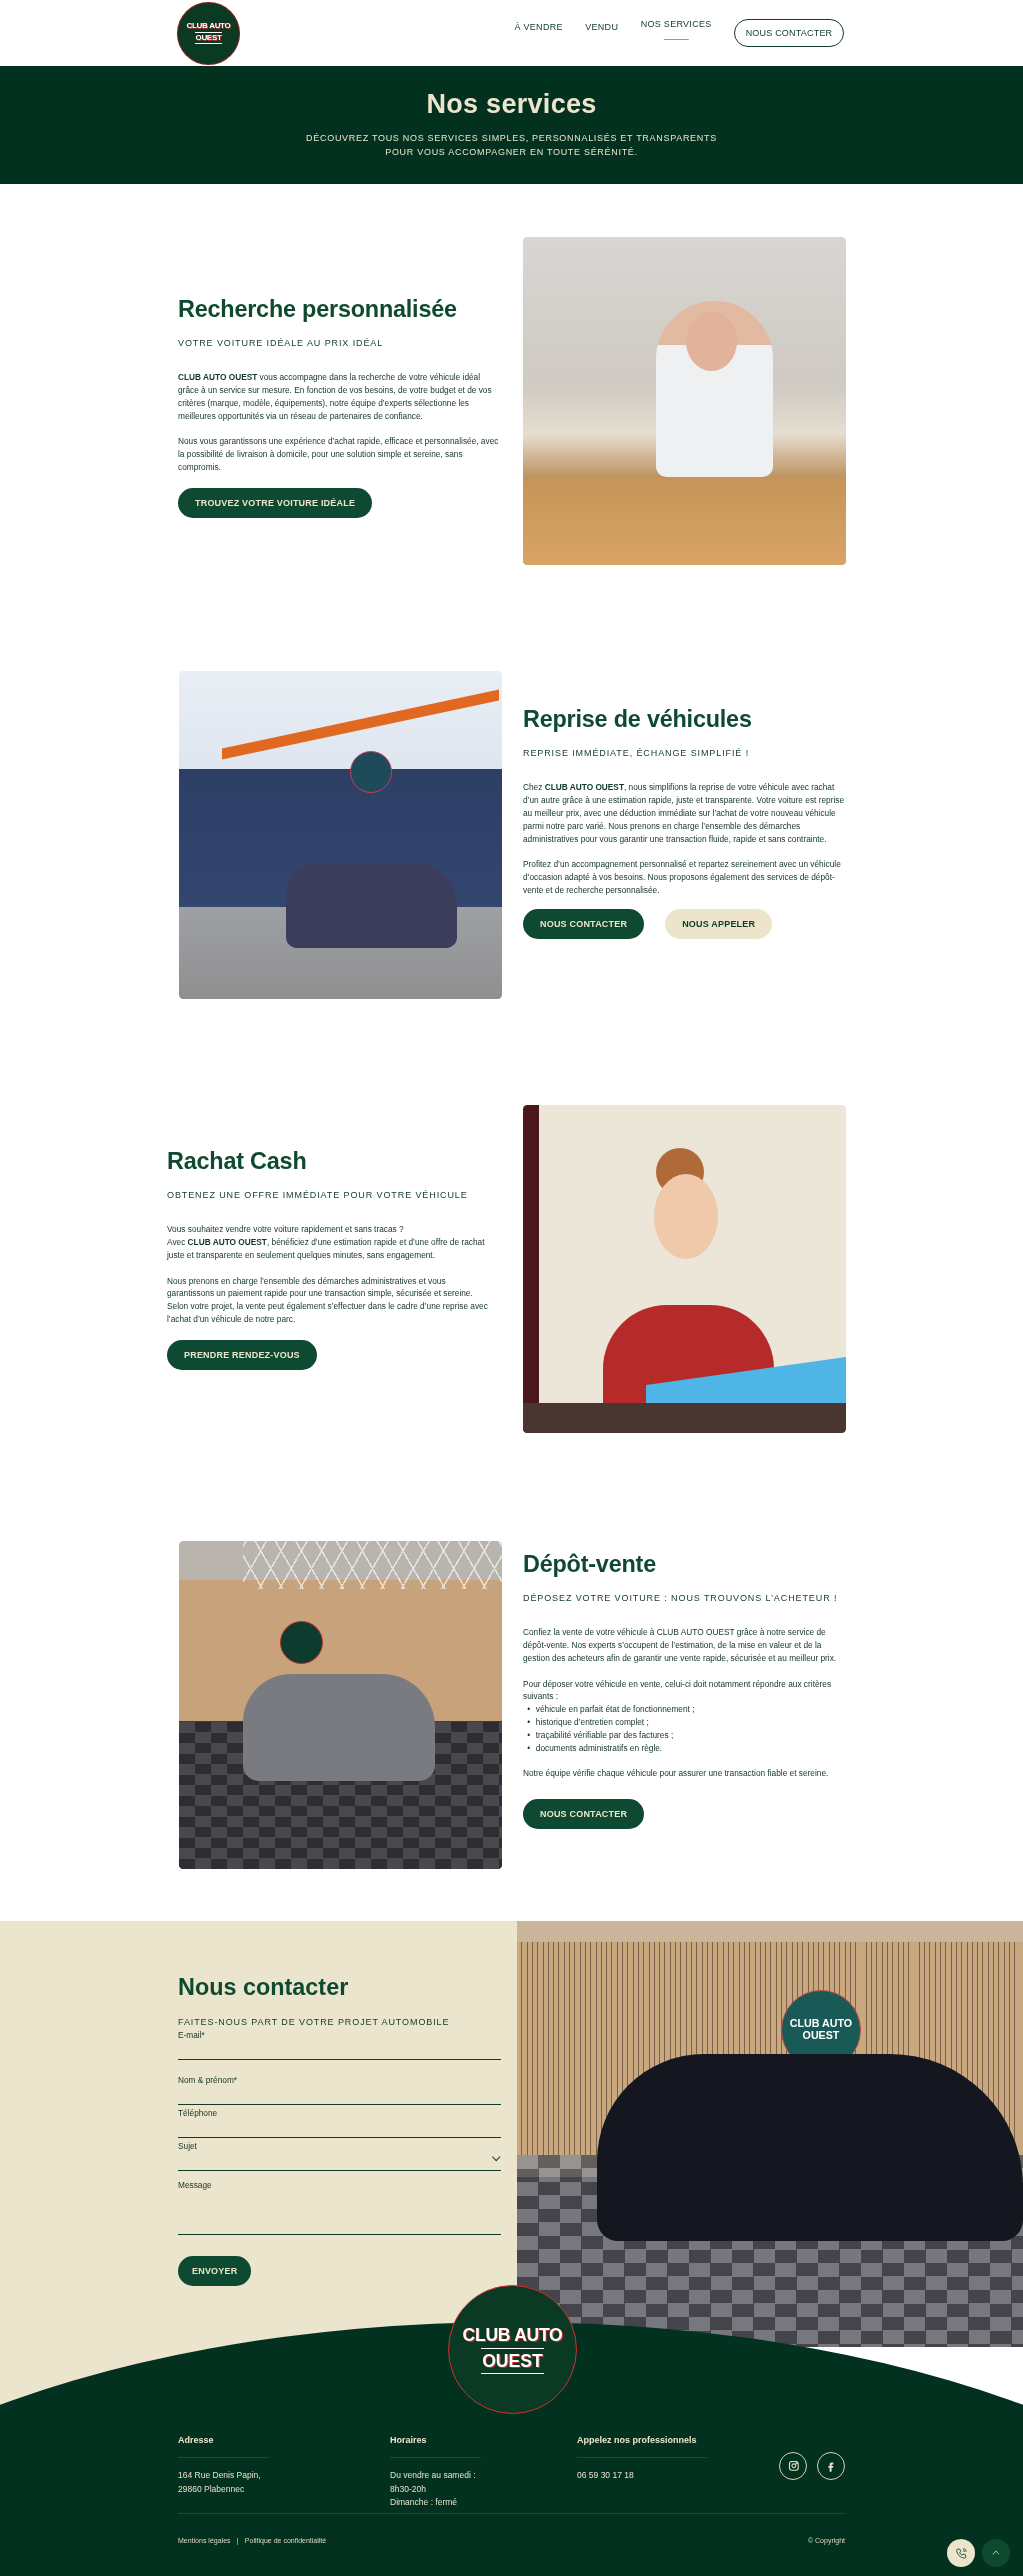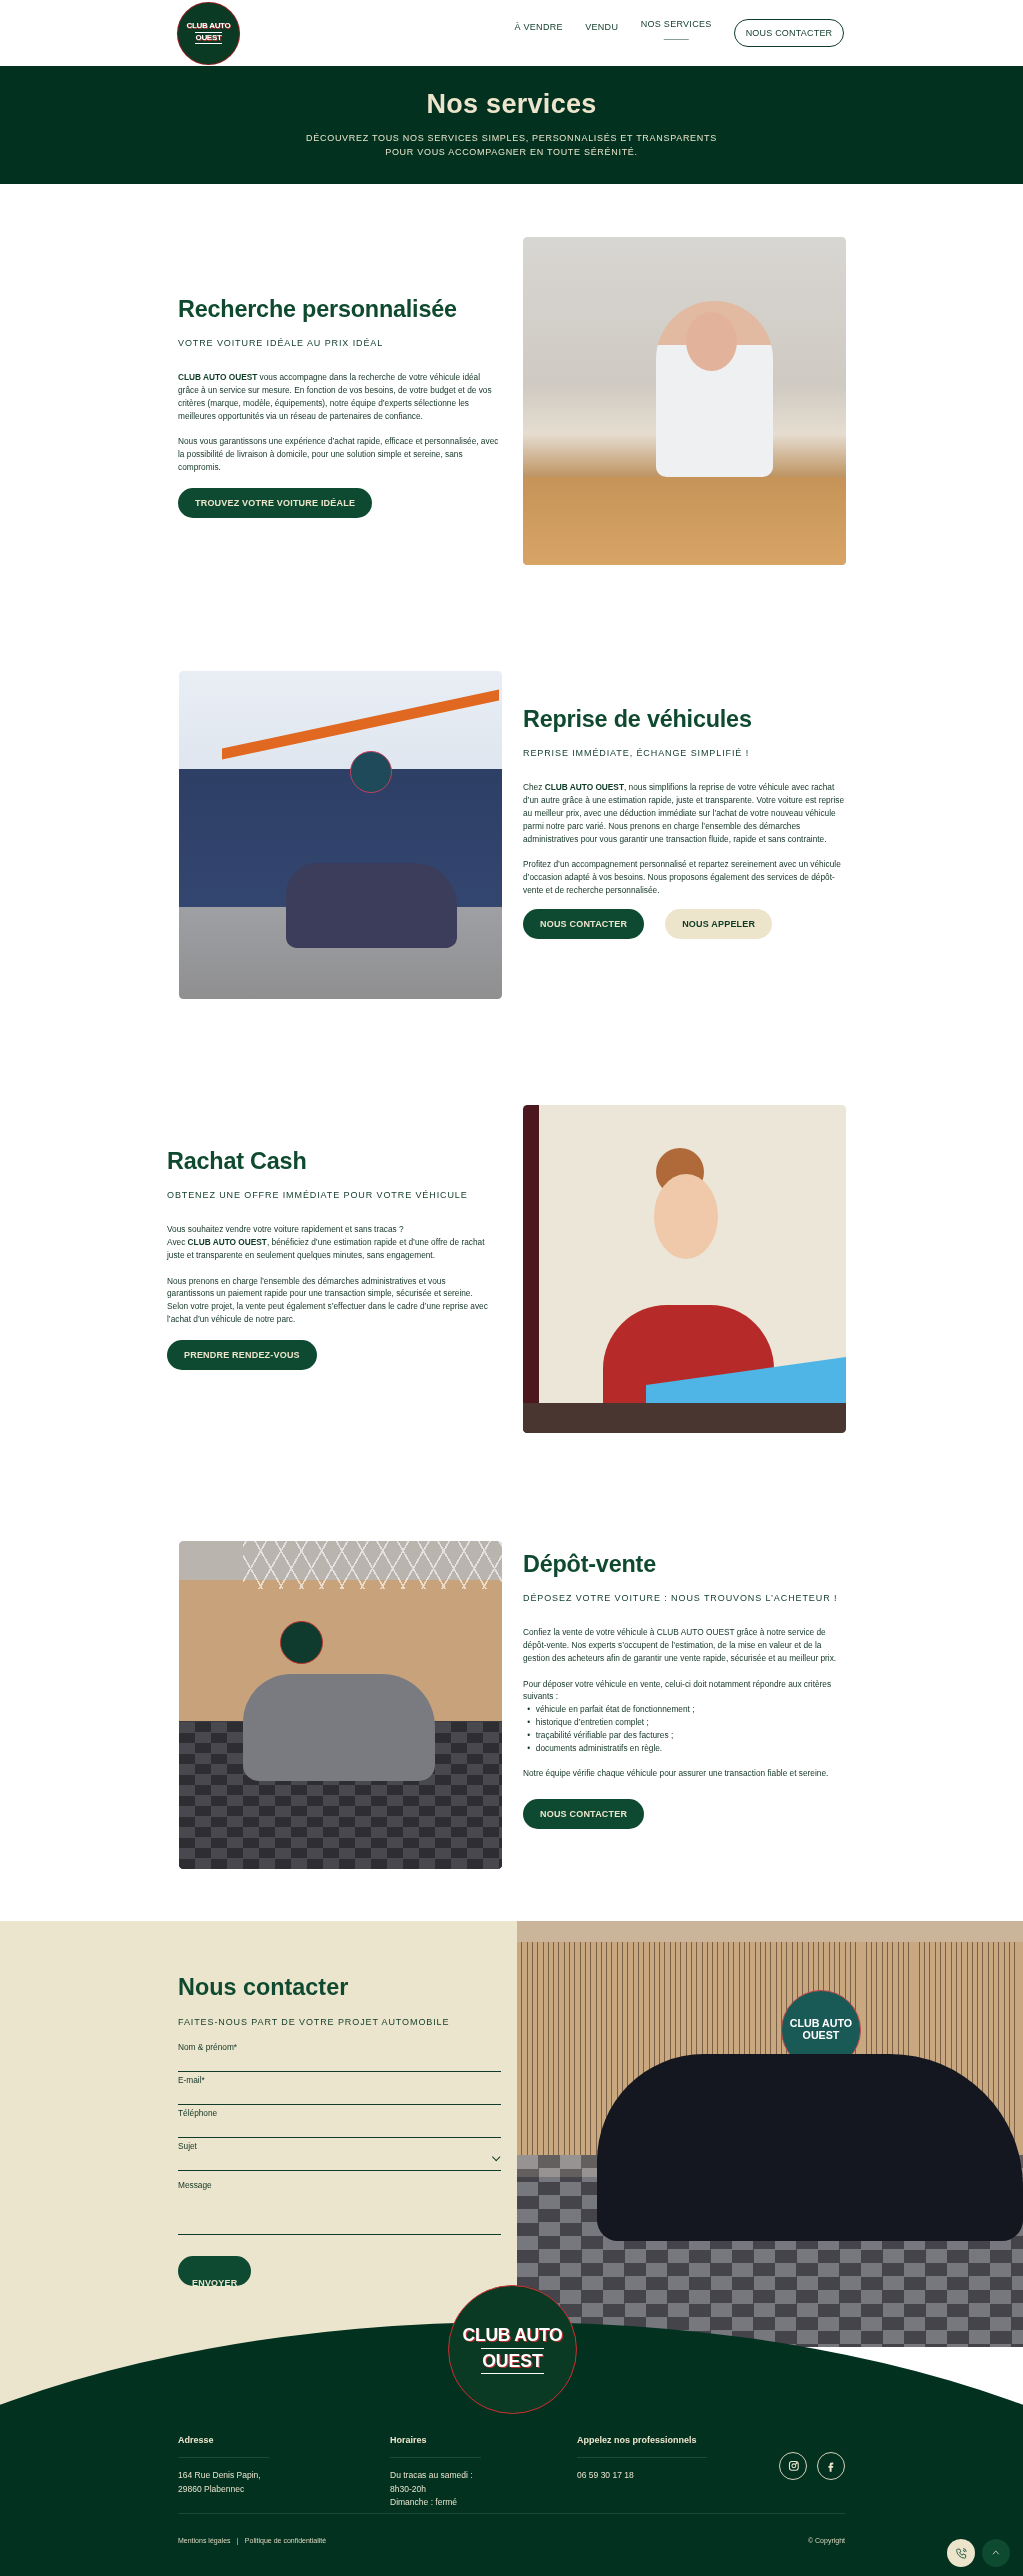--- a/index.html
+++ b/index.html
@@ -75,21 +75,21 @@
 .contact-form .sub{font-family:"Liberation Sans",sans-serif;font-size:9px;letter-spacing:0.9px;color:#0f3b28;margin-top:16px}
 .field{position:relative;border-bottom:0.8px solid #0f3b28;height:33px;margin-top:0}
 .field:first-of-type{margin-top:12.8px}
 .field input,.field select{position:absolute;left:0;bottom:0;width:100%;height:33px;border:none;background:transparent;font-family:"Liberation Sans",sans-serif;font-size:8.3px;color:#123524;padding-top:0;padding-bottom:15px;outline:none;appearance:none;-webkit-appearance:none}
 .field input::placeholder{color:#123524}
 .field .chev{position:absolute;right:2.1px;top:16px;width:6.4px;height:6.4px;border-right:0.8px solid #0f3b28;border-bottom:0.8px solid #0f3b28;transform:rotate(45deg)}
 .field.msg{height:64px}
 .field.msg textarea{position:absolute;left:0;top:9.6px;width:100%;height:53px;border:none;background:transparent;font-family:"Liberation Sans",sans-serif;font-size:8.3px;color:#123524;resize:none;outline:none}
 .field.msg textarea::placeholder{color:#123524}
 .field.msg .grip{position:absolute;right:0;bottom:1.1px;width:8.5px;height:8.5px;background:repeating-linear-gradient(135deg,transparent 0 1.6px,#0f3b28 1.6px 2.1px)}
-.send-btn{margin-top:21px;padding:12px 14px;border:none;cursor:pointer}
+.send-btn{margin-top:21px;padding:0 14px;border:none;cursor:pointer}
 
 
 .footer-wave{position:absolute;left:-277px;top:2322px;width:1577px;height:693px;border-radius:50%;background:#023120}
 .footer-bg{position:absolute;left:0;top:2419px;width:1023px;height:157px;background:#023120}
 .big-logo{position:absolute;left:448px;top:2285px;width:129px;height:129px;border-radius:50%;background:#0a3a24;border:1.6px solid #cf2f2f;display:flex;flex-direction:column;align-items:center;justify-content:center;color:#fff;font-family:"Liberation Sans",sans-serif;font-weight:bold;text-shadow:1.1px 1.1px 0 #b53030}
 .big-logo .l1{font-size:17.6px;letter-spacing:-0.3px;line-height:20px}
 .big-logo .l2{font-size:17.6px;line-height:20px;border-top:1.6px solid #fff;border-bottom:1.6px solid #fff;padding:2.1px 1.1px;margin-top:3.2px}
 
 .footer{position:absolute;left:178px;top:2435px;width:667px;color:#ede5cb;font-family:"Liberation Sans",sans-serif}
 .fcol{position:absolute;top:0;width:91px}
@@ -215,25 +215,25 @@
   <div class="bg-left"></div>
   <div class="bg-right">
     <div class="slats"></div>
     <div class="tiles"></div>
     <div class="sign">CLUB AUTO OUEST</div>
     <div class="car"></div>
   </div>
   <form class="contact-form">
     <h2>Nous contacter</h2>
     <div class="sub">FAITES-NOUS PART DE VOTRE PROJET AUTOMOBILE</div>
+    <div class="field">
+      <input type="email" placeholder="E-mail*" style="">
+    </div>
     <div class="field" style="margin-top:11.7px">
       <input type="text" placeholder="Nom &amp; prénom*" style="">
-    </div>
-    <div class="field">
-      <input type="email" placeholder="E-mail*" style="">
     </div>
     <div class="field">
       <input type="tel" placeholder="Téléphone" style="">
     </div>
     <div class="field">
       <select><option>Sujet</option></select>
       <span class="chev"></span>
     </div>
     <div class="field msg">
       <textarea placeholder="Message" style=""></textarea>
@@ -254,21 +254,21 @@
   <div class="fcol" style="left:0">
     <h4>Adresse</h4>
     <div class="lines">
       <div>164 Rue Denis Papin,</div>
       <div>29860 Plabennec</div>
     </div>
   </div>
   <div class="fcol" style="left:212px">
     <h4>Horaires</h4>
     <div class="lines">
-      <div>Du tracas au samedi : 8h30-20h</div>
+      <div>Du vendre au samedi : 8h30-20h</div>
       <div>Dimanche : fermé</div>
     </div>
   </div>
   <div class="fcol c3" style="left:399px">
     <h4>Appelez nos professionnels</h4>
     <div class="lines">
       <a>06 59 30 17 18</a>
     </div>
   </div>
   <div class="social">

